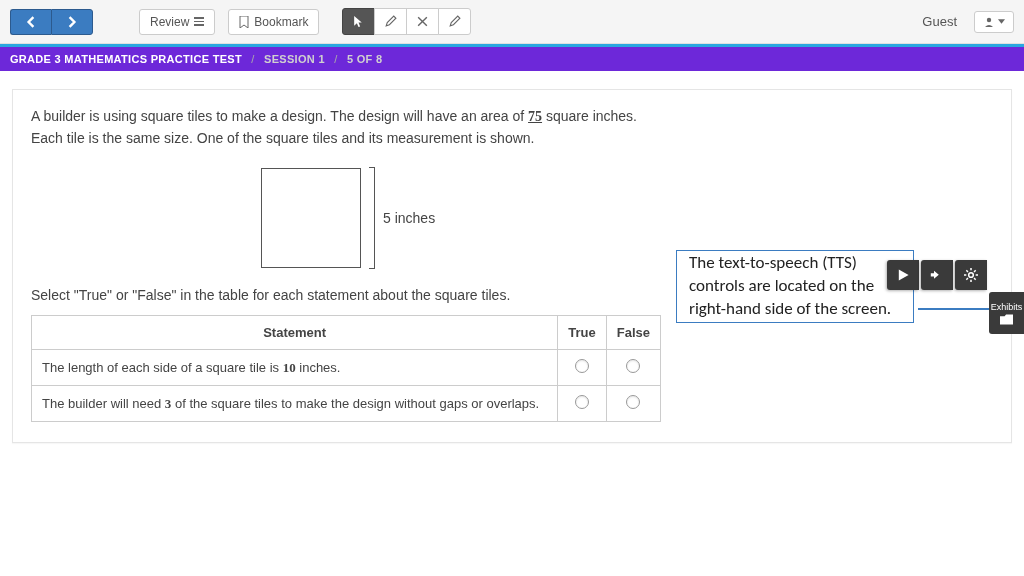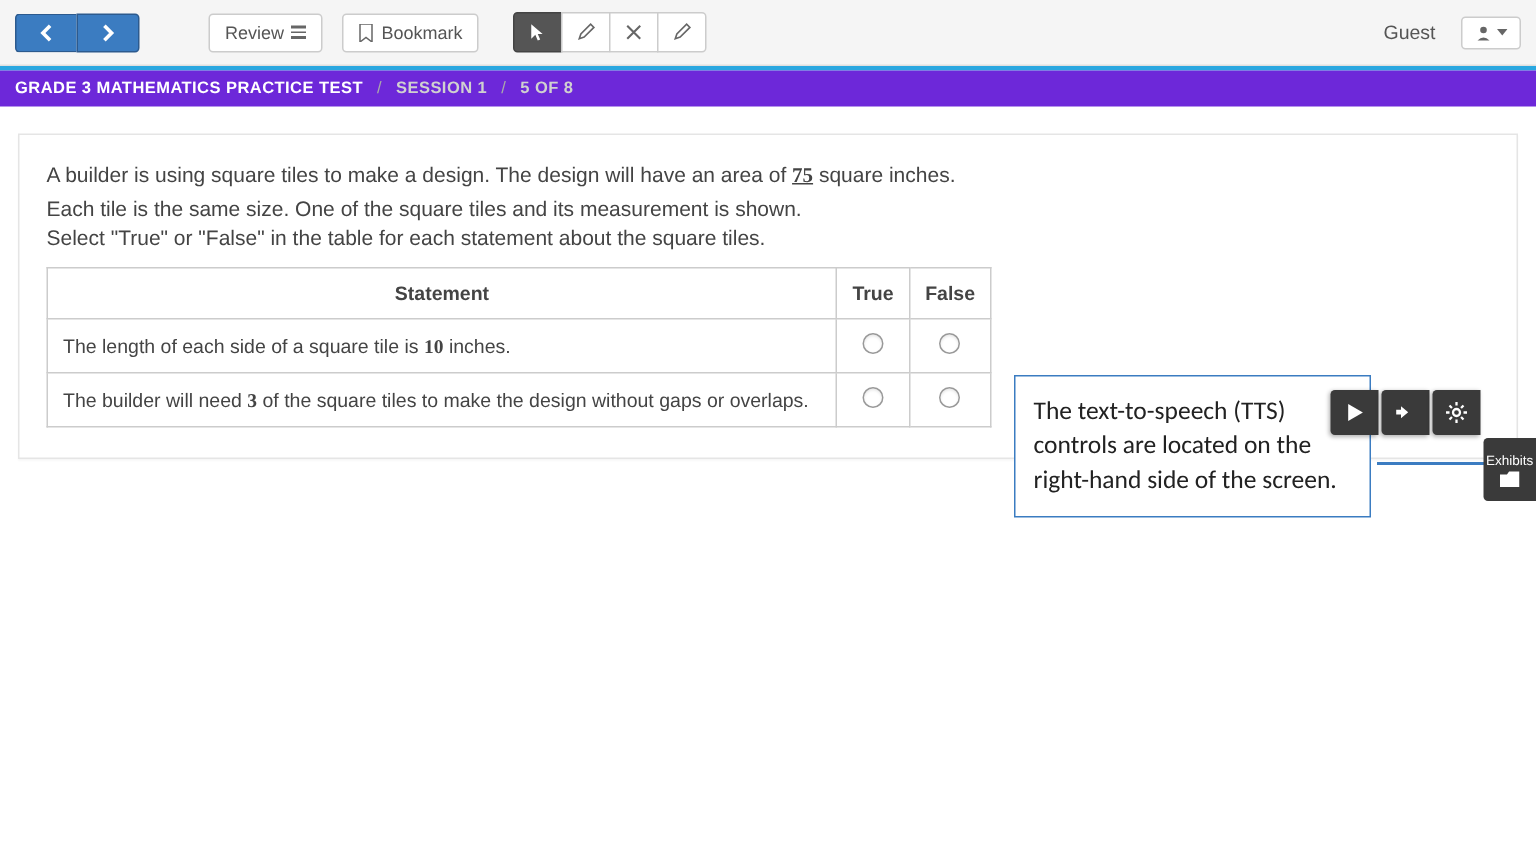--- a/index.html
+++ b/index.html
@@ -44,21 +44,21 @@
 
 .instruct { font-size: 14px; color: #444; margin-bottom: 12px; }
 
 table.stmt { border-collapse: collapse; width: 630px; }
 table.stmt th, table.stmt td { border: 1px solid #ccc; padding: 9px 10px; font-size: 13px; text-align: left; color: #444; }
 table.stmt th { text-align: center; font-weight: bold; background: #fff; }
 table.stmt td.center { text-align: center; width: 48px; }
 .radio { width: 14px; height: 14px; border: 1px solid #999; border-radius: 50%; display: inline-block; background: #fff; box-shadow: inset 0 1px 2px rgba(0,0,0,0.1); }
 
 
-.callout { position: absolute; top: 250px; left: 676px; width: 238px; border: 1.5px solid #3b7cc1; background: #fff; padding: 12px 12px; font-family: Calibri, Arial, sans-serif; font-size: 17px; color: #222; line-height: 1.35; }
+.callout { position: absolute; top: 250px; left: 676px; width: 238px; border: 1.5px solid #3b7cc1; background: #fff; padding: 1px 12px; font-family: Calibri, Arial, sans-serif; font-size: 17px; color: #222; line-height: 1.35; }
 .arrow-line { position: absolute; top: 308px; left: 918px; width: 82px; height: 2px; background: #3b7cc1; }
 .arrow-head { position: absolute; top: 304px; left: 994px; width: 0; height: 0; border-left: 8px solid #3b7cc1; border-top: 5px solid transparent; border-bottom: 5px solid transparent; }
 
 
 .side-panel { position: absolute; right: 0; top: 260px; display: flex; gap: 2px; }
 .side-btn { width: 32px; height: 30px; background: #3a3a3a; color: #fff; display: flex; align-items: center; justify-content: center; cursor: pointer; border-radius: 3px 0 0 3px; box-shadow: -1px 1px 3px rgba(0,0,0,0.3); }
 .side-btn svg { width: 14px; height: 14px; fill: #fff; }
 .exhibits-btn { margin-top: 32px; width: 35px; height: 42px; background: #3a3a3a; color: #fff; font-size: 9px; text-align: center; display: flex; flex-direction: column; align-items: center; justify-content: center; cursor: pointer; border-radius: 3px 0 0 3px; gap: 2px; }
 .exhibits-btn svg { width: 13px; height: 11px; fill: #fff; }
 
@@ -138,20 +138,27 @@
   <span class="sub">SESSION 1</span>
   <span class="sep">/</span>
   <span class="sub">5 OF 8</span>
 </div>
 
 <div class="content">
   <div class="question-card">
     <p class="qtext">
       <span>A builder is using square tiles to make a design. The design will have an area of </span><span class="num">75</span><span> square inches. Each tile is the same size. One of the square tiles and its measurement is shown.</span>
     </p>
+    <div class="diagram">
+      <div class="square-wrap">
+        <div class="square"></div>
+        <div class="bracket"></div>
+        <span class="dim-label">5 inches</span>
+      </div>
+    </div>
     <p class="instruct">Select "True" or "False" in the table for each statement about the square tiles.</p>
     <table class="stmt">
       <thead>
         <tr>
           <th>Statement</th>
           <th>True</th>
           <th>False</th>
         </tr>
       </thead>
       <tbody id="stmt-body">

